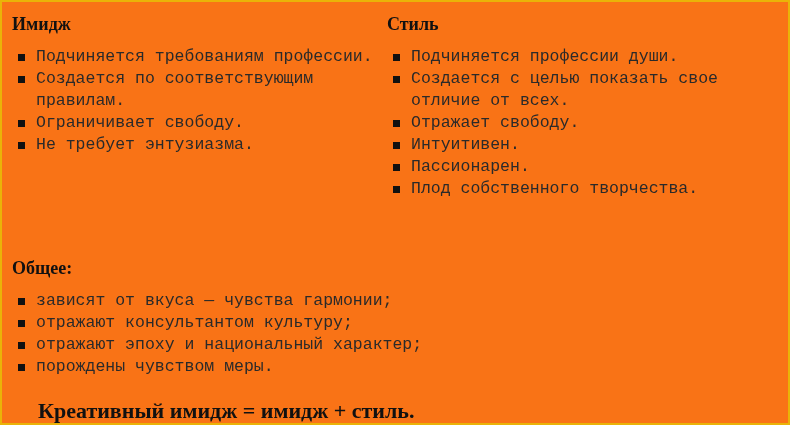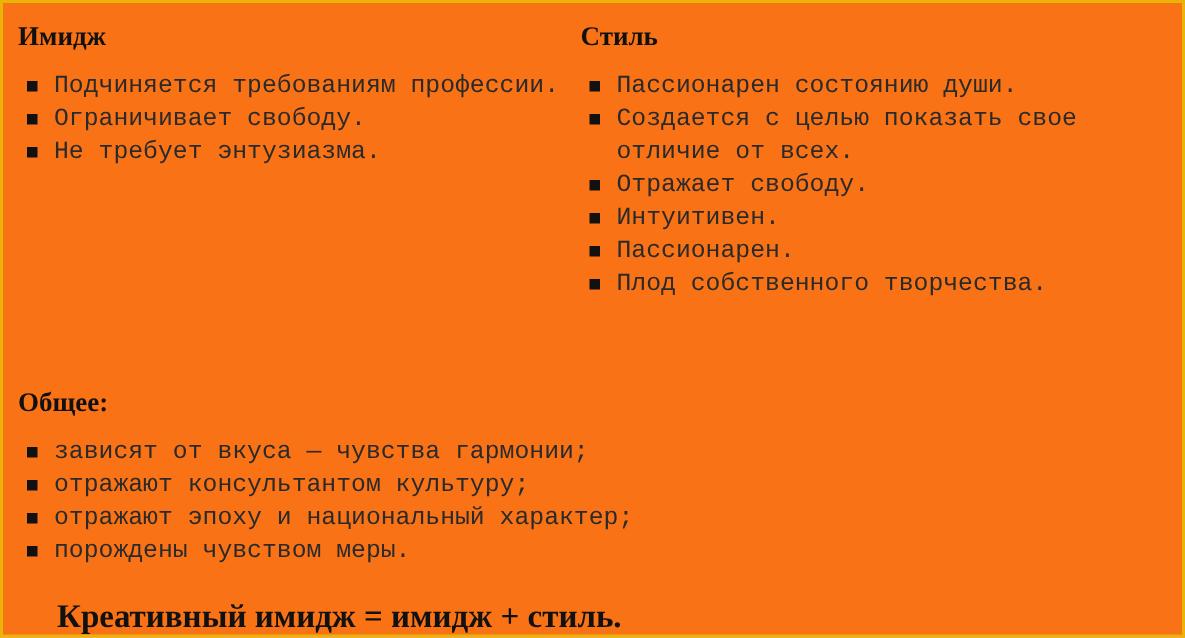--- a/index.html
+++ b/index.html
@@ -46,29 +46,30 @@
   </style>
 </head>
 <body>
 
 <div class="frame">
 
   <div class="col col-left">
     <div class="heading">Имидж</div>
     <ul class="blist">
       <li><span class="bullet"></span><span>Подчиняется требованиям профессии.</span></li>
+      <li style="width:280px"><span class="bullet"></span><span>Создается по соответствующим правилам.</span></li>
       <li><span class="bullet"></span><span>Ограничивает свободу.</span></li>
       <li><span class="bullet"></span><span>Не требует энтузиазма.</span></li>
     </ul>
   </div>
 
   <div class="col col-right">
     <div class="heading">Стиль</div>
     <ul class="blist">
-      <li><span class="bullet"></span><span>Пассионарен состоянию души.</span></li>
+      <li><span class="bullet"></span><span>Подчиняется профессии души.</span></li>
       <li style="width:370px"><span class="bullet"></span><span>Создается с целью показать свое отличие от всех.</span></li>
       <li><span class="bullet"></span><span>Отражает свободу.</span></li>
       <li><span class="bullet"></span><span>Интуитивен.</span></li>
       <li><span class="bullet"></span><span>Пассионарен.</span></li>
       <li><span class="bullet"></span><span>Плод собственного творчества.</span></li>
     </ul>
   </div>
 
   <div class="section-common">
     <div class="heading">Общее:</div>

